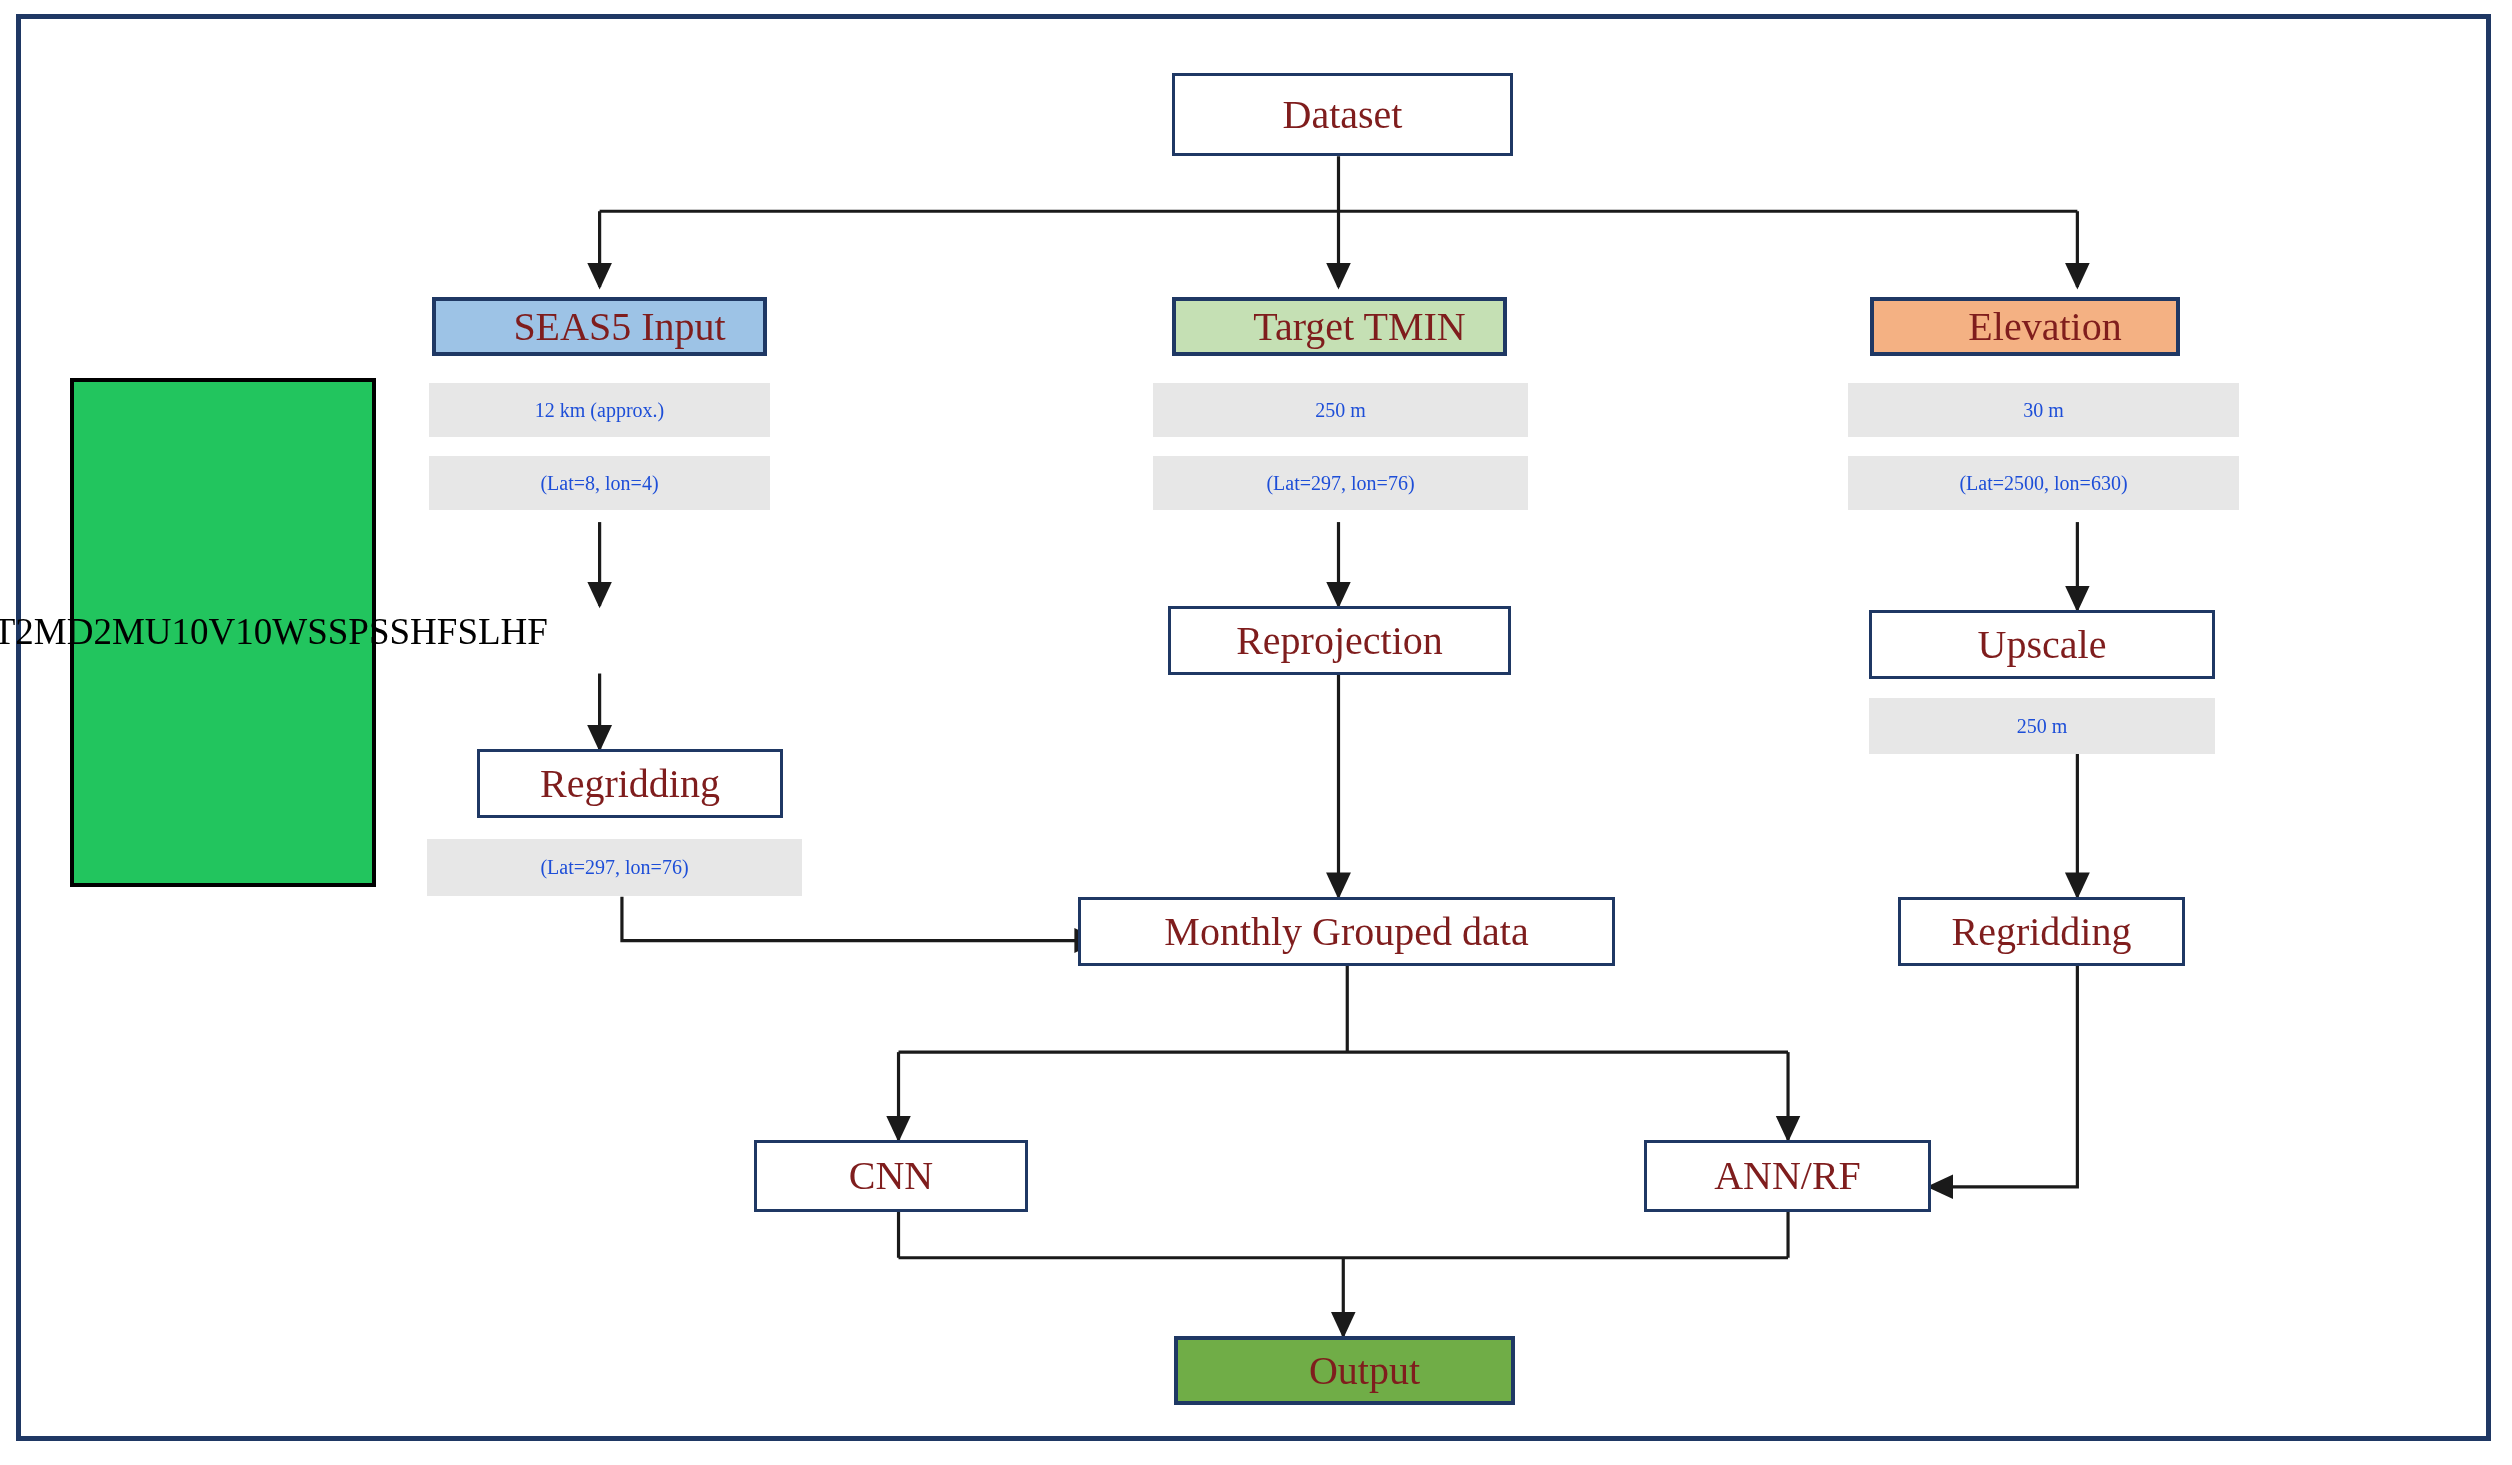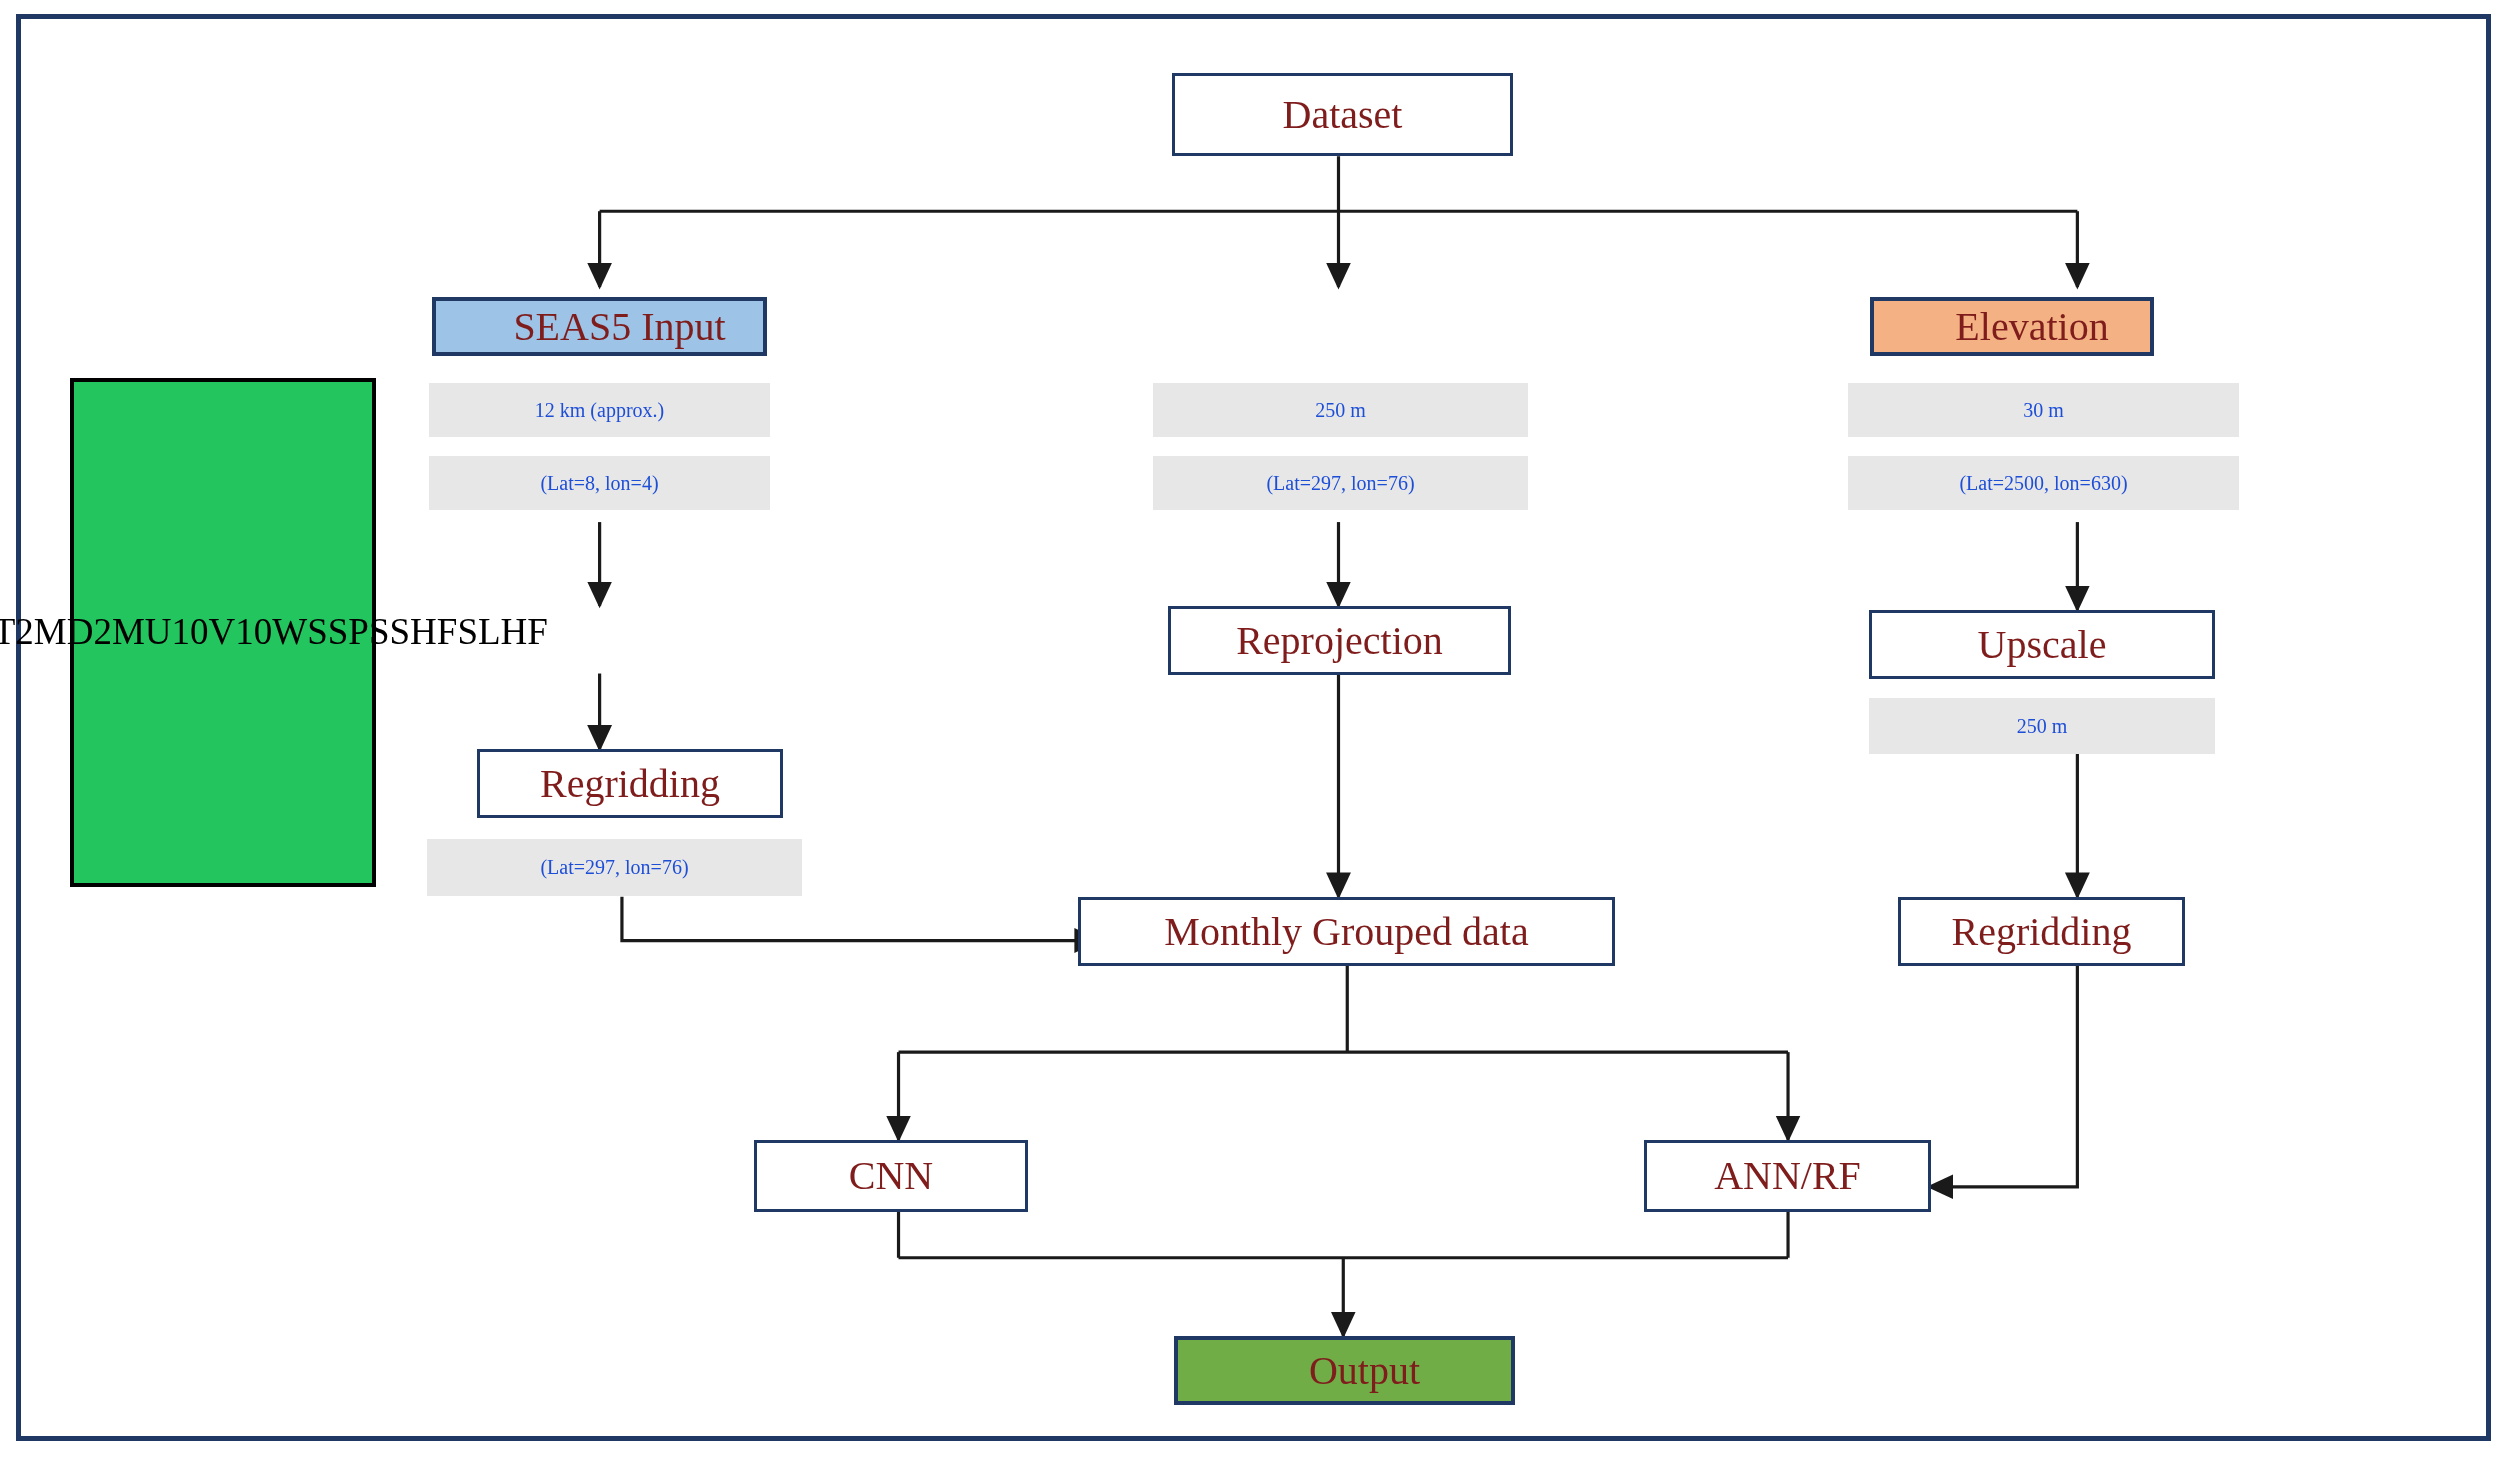--- a/index.html
+++ b/index.html
@@ -159,31 +159,34 @@
   <div class="meta" style="left:429px; top:456px; width:341px; height:54px;">
     <span>(Lat=8, lon=4)</span>
   </div>
   <div class="node node-outline" style="left:477px; top:749px; width:306px; height:69px;">
     <span>Regridding</span>
   </div>
   <div class="meta" style="left:427px; top:839px; width:375px; height:57px;">
     <span>(Lat=297, lon=76)</span>
   </div>
 
+  <div class="node node-fill" style="left:1172px; top:297px; width:335px; height:59px; background:#C5E0B4;">
+    <span>Target TMIN</span>
+  </div>
   <div class="meta" style="left:1153px; top:383px; width:375px; height:54px;">
     <span>250 m</span>
   </div>
   <div class="meta" style="left:1153px; top:456px; width:375px; height:54px;">
     <span>(Lat=297, lon=76)</span>
   </div>
   <div class="node node-outline" style="left:1168px; top:606px; width:343px; height:69px;">
     <span>Reprojection</span>
   </div>
 
-  <div class="node node-fill" style="left:1870px; top:297px; width:284px; height:59px; background:#F4B183;">
+  <div class="node node-fill" style="left:1870px; top:297px; width:310px; height:59px; background:#F4B183;">
     <span>Elevation</span>
   </div>
   <div class="meta" style="left:1848px; top:383px; width:391px; height:54px;">
     <span>30 m</span>
   </div>
   <div class="meta" style="left:1848px; top:456px; width:391px; height:54px;">
     <span>(Lat=2500, lon=630)</span>
   </div>
   <div class="node node-outline" style="left:1869px; top:610px; width:346px; height:69px;">
     <span>Upscale</span>

